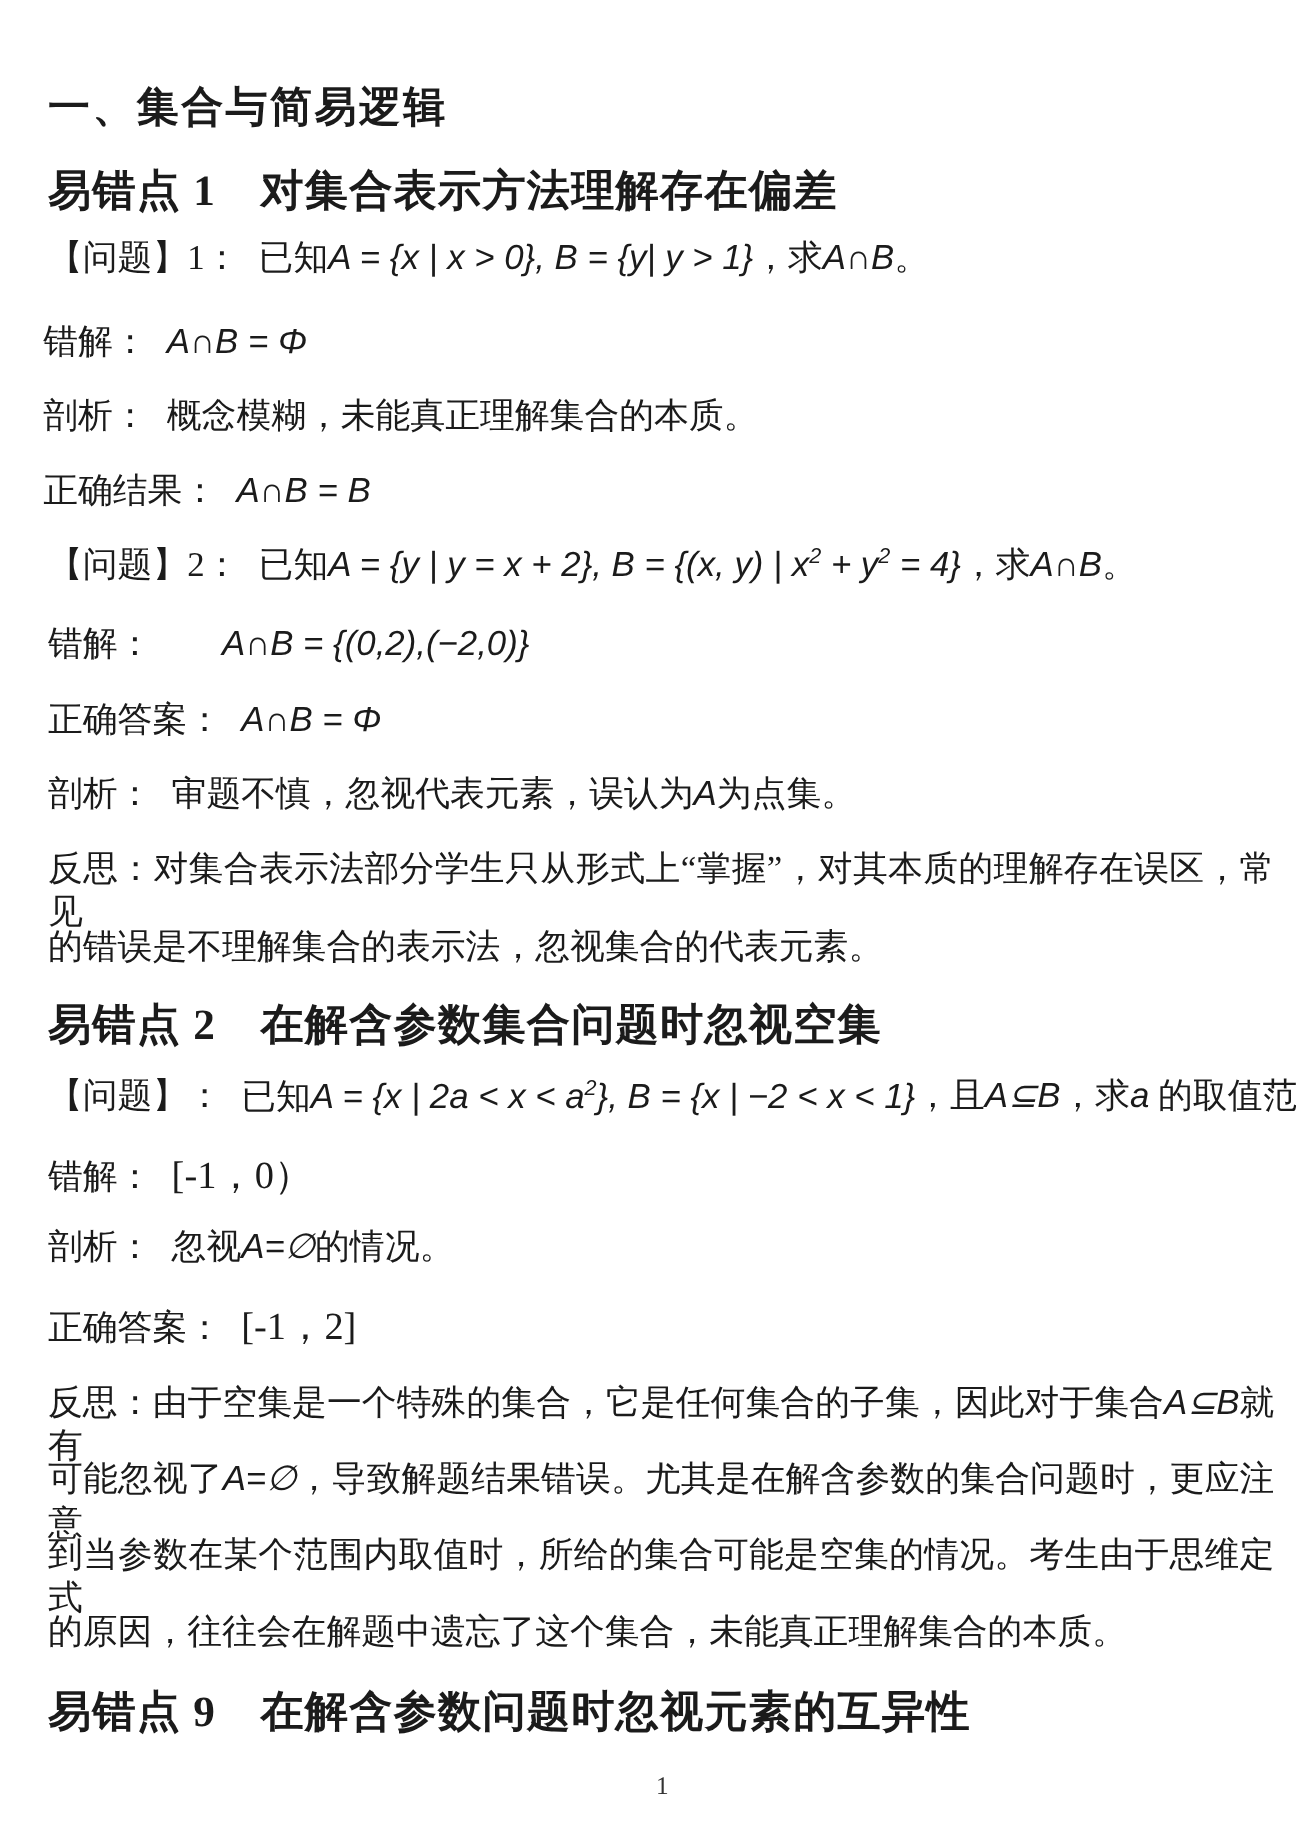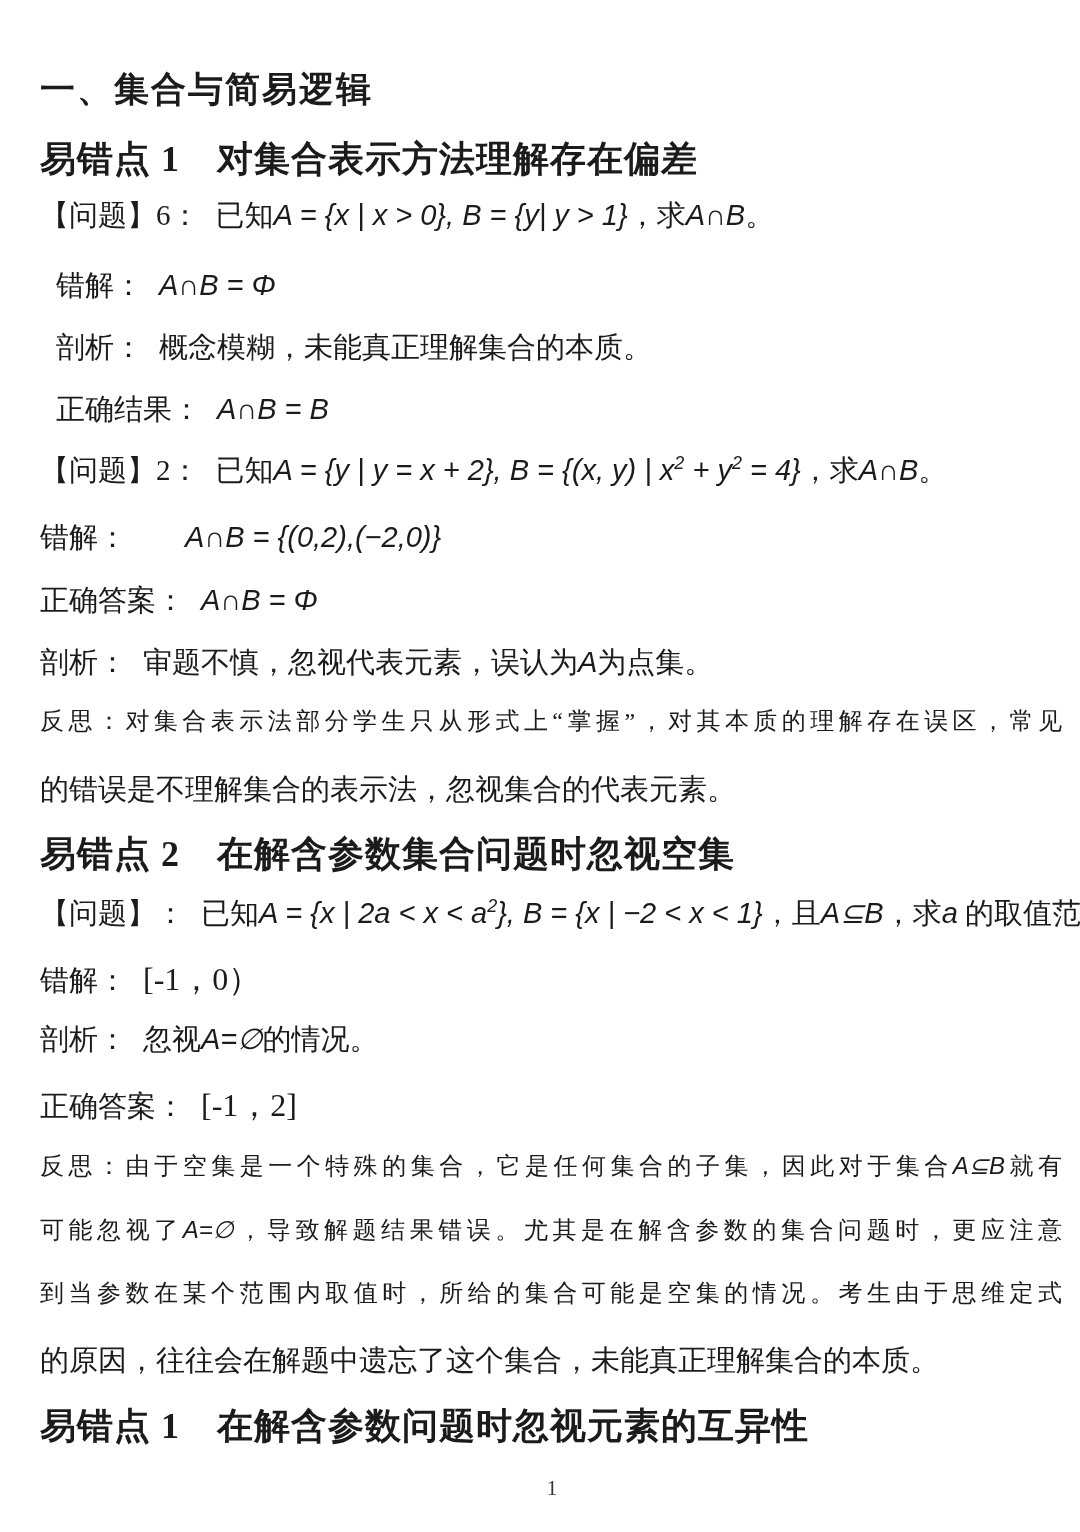--- a/index.html
+++ b/index.html
@@ -18,21 +18,21 @@
     position: absolute;
     left: 28px;
     font-size: 29px;
     line-height: 1.25;
     white-space: nowrap;
   }
   .jline {
     position: absolute;
     left: 28px;
     right: 30px;
-    font-size: 24px;
+    font-size: 29px;
     line-height: 1.25;
     text-align: justify;
     text-align-last: justify;
   }
   .doc-title {
     font-size: 35px;
     font-weight: bold;
     letter-spacing: 2px;
   }
   .heading {
@@ -47,21 +47,21 @@
   .math sup {
     font-size: 0.62em;
     font-style: italic;
   }
   .val {
     font-family: Liberation Serif, serif;
     font-size: 32px;
   }
   .gap-sm { margin-left: 16px; }
   .gap-lg { margin-left: 58px; }
-  .indent1 { left: 44px; }
+  .indent1 { left: 24px; }
   .page-number {
     position: absolute;
     left: 0;
     right: 0;
     text-align: center;
     font-size: 21px;
     color: #333;
   }
 </style>
 </head>
@@ -71,21 +71,21 @@
 
   <div class="line doc-title" style="top:68px">
     <span>一、集合与简易逻辑</span>
   </div>
 
   <div class="line heading" style="top:137px">
     <span>易错点 1　对集合表示方法理解存在偏差</span>
   </div>
 
   <div class="line" style="top:197px">
-    <span>【问题】6：</span><span class="gap-sm">已知</span><span class="math">A = {x | x &gt; 0}, B = {y| y &gt; 1}</span><span>，求</span><span class="math">A∩B</span><span>。</span>
+    <span>【问题】1：</span><span class="gap-sm">已知</span><span class="math">A = {x | x &gt; 0}, B = {y| y &gt; 1}</span><span>，求</span><span class="math">A∩B</span><span>。</span>
   </div>
 
   <div class="line indent1" style="top:267px">
     <span>错解：</span><span class="math gap-sm">A∩B = Φ</span>
   </div>
 
   <div class="line indent1" style="top:329px">
     <span>剖析：</span><span class="gap-sm">概念模糊，未能真正理解集合的本质。</span>
   </div>
 
@@ -147,20 +147,20 @@
 
   <div class="jline" style="top:1278px">
     <span>到当参数在某个范围内取值时，所给的集合可能是空集的情况。考生由于思维定式</span>
   </div>
 
   <div class="line" style="top:1342px">
     <span>的原因，往往会在解题中遗忘了这个集合，未能真正理解集合的本质。</span>
   </div>
 
   <div class="line heading" style="top:1404px">
-    <span>易错点 1　在解含参数问题时忽视元素的互异性</span>
+    <span>易错点 9　在解含参数问题时忽视元素的互异性</span>
   </div>
 
   <div class="page-number" style="top:1476px">
     <span>1</span>
   </div>
 
 </div>
 
 </body></html>

